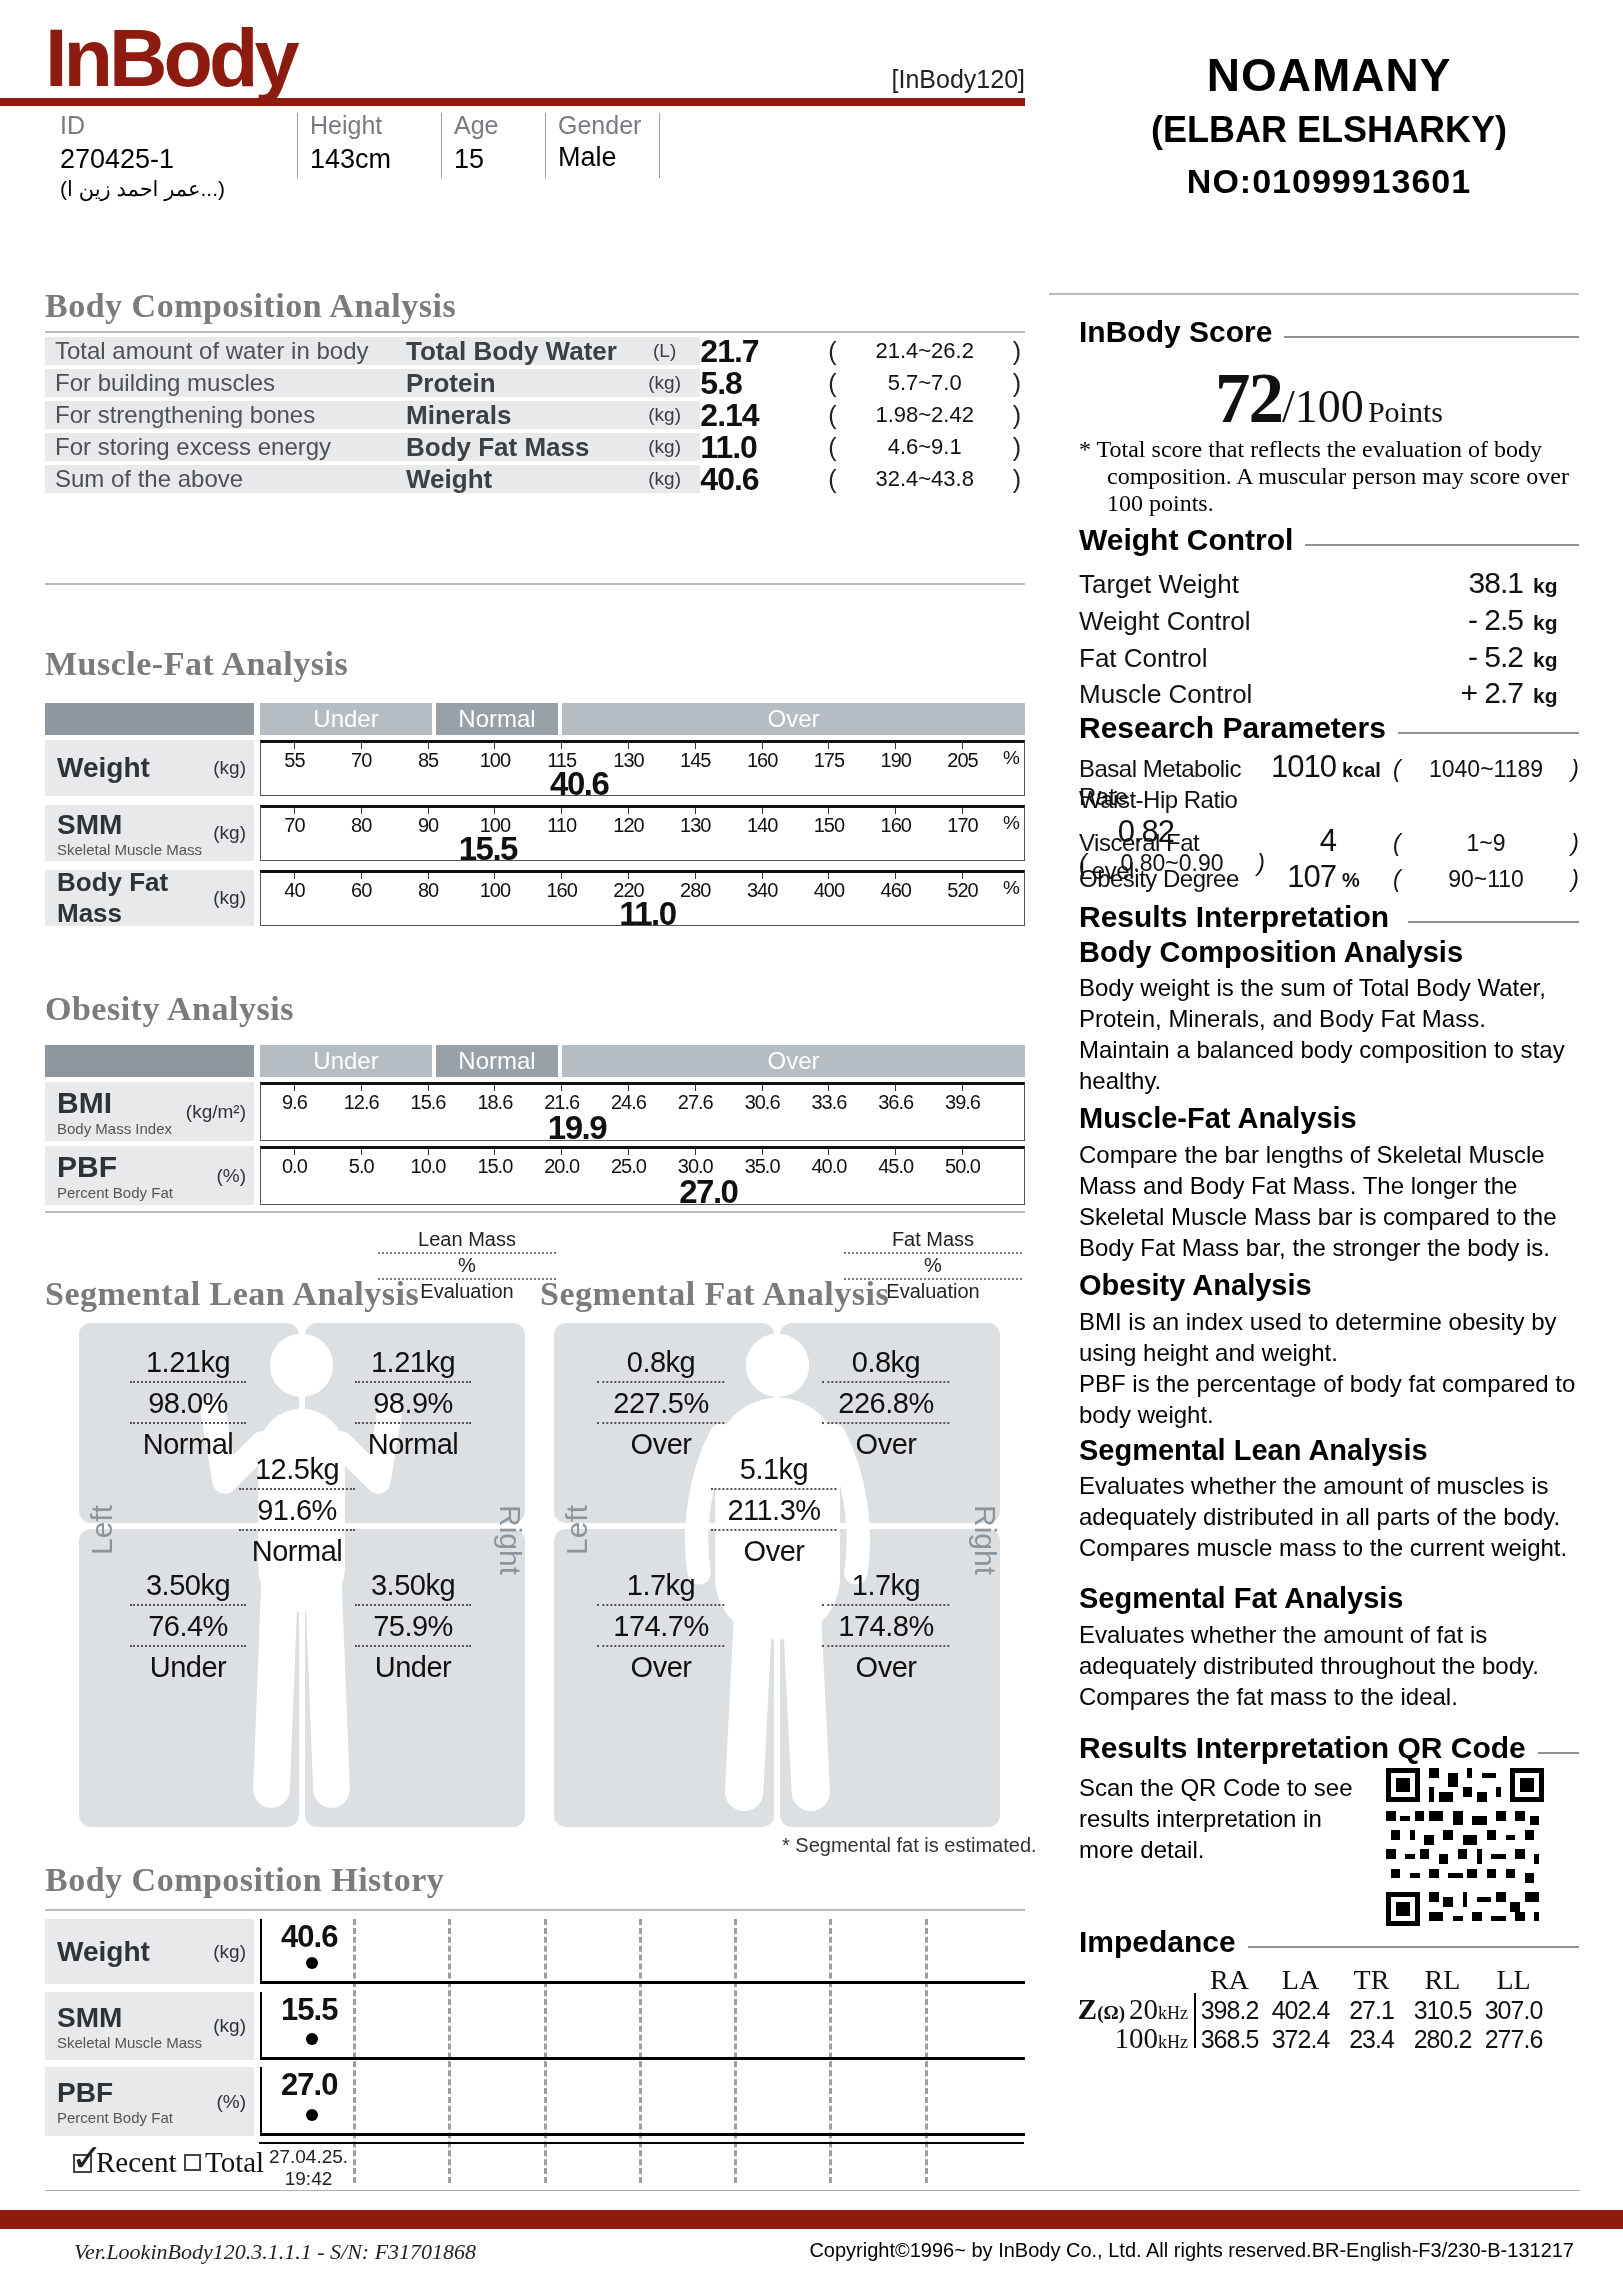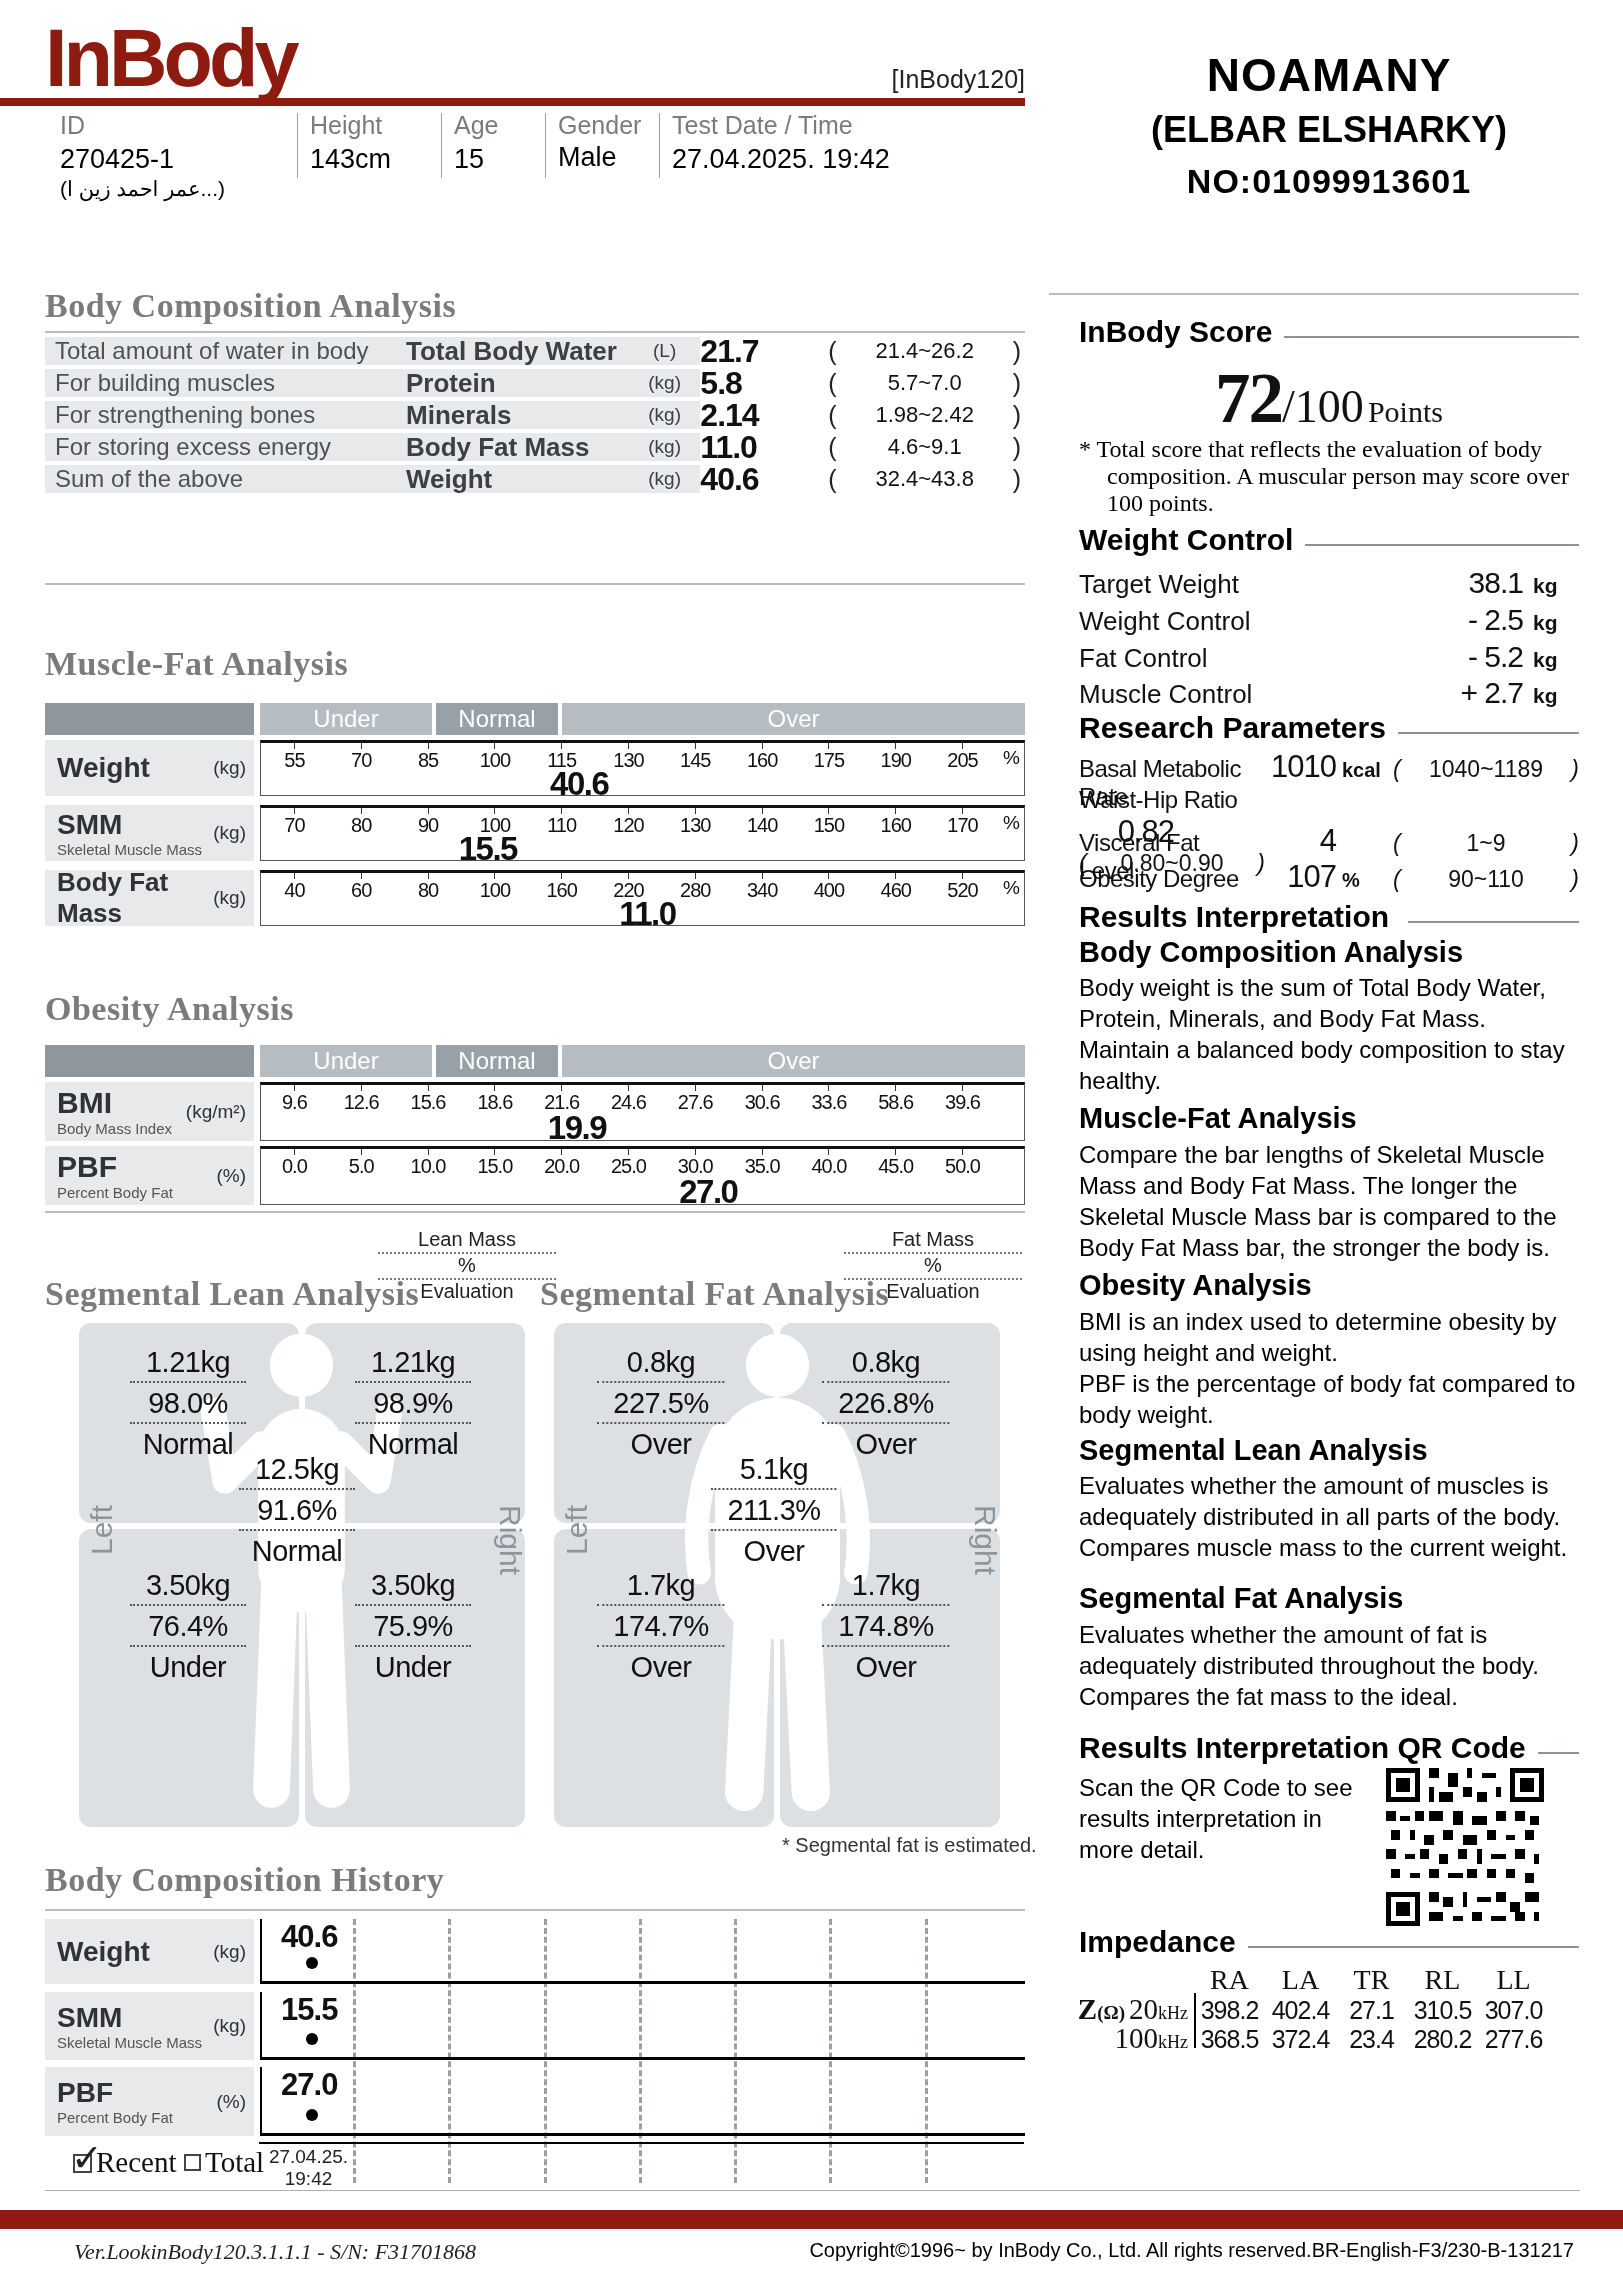--- a/index.html
+++ b/index.html
@@ -129,24 +129,20 @@
     <div class="idcell" style="left:409px;width:89px;">
       <div class="lb">Age</div>
       <div class="vl">15</div>
     </div>
     <div class="vdiv" style="left:500px;"></div>
     <div class="idcell" style="left:513px;width:99px;">
       <div class="lb">Gender</div>
       <div class="vl" style="margin-top:2px;">Male</div>
     </div>
     <div class="vdiv" style="left:614px;"></div>
-    <div class="idcell" style="left:627px;width:347px;">
-      <div class="lb">Test Date / Time</div>
-      <div class="vl">27.04.2025. 19:42</div>
-    </div>
   </div>
 
   <div class="abs sec-title" style="left:45px;top:287px;">Body Composition Analysis</div>
   <div class="hr" style="left:45px;top:331px;width:980px;"></div>
   <div class="abs bc-table">
     <div class="bc-row">
       <div class="bc-left">
           <div class="bc-desc">Total amount of water in body</div>
           <div class="bc-name">Total Body Water</div>
           <div class="bc-unit">(L)</div>
@@ -347,21 +343,21 @@
           <div class="ticks">
             <span class="tick"><i></i><b>9.6</b></span>
             <span class="tick"><i></i><b>12.6</b></span>
             <span class="tick"><i></i><b>15.6</b></span>
             <span class="tick"><i></i><b>18.6</b></span>
             <span class="tick"><i></i><b>21.6</b></span>
             <span class="tick"><i></i><b>24.6</b></span>
             <span class="tick"><i></i><b>27.6</b></span>
             <span class="tick"><i></i><b>30.6</b></span>
             <span class="tick"><i></i><b>33.6</b></span>
-            <span class="tick"><i></i><b>58.6</b></span>
+            <span class="tick"><i></i><b>36.6</b></span>
             <span class="tick"><i></i><b>39.6</b></span>
           </div>
         <div class="bar" style="top:31px;">
             <div class="seg b" style="width: 4.55%;"></div>
             <div class="seg b" style="width: 9.09%;"></div>
             <div class="seg b" style="width: 9.09%;"></div>
             <div class="seg g" style="width: 9.09%;"></div>
             <div class="seg g" style="width: 3.94%;"></div>
           </div>
         <span class="bar-val" style="top: 24px; left: calc(35.76% + 24px);">19.9</span>

